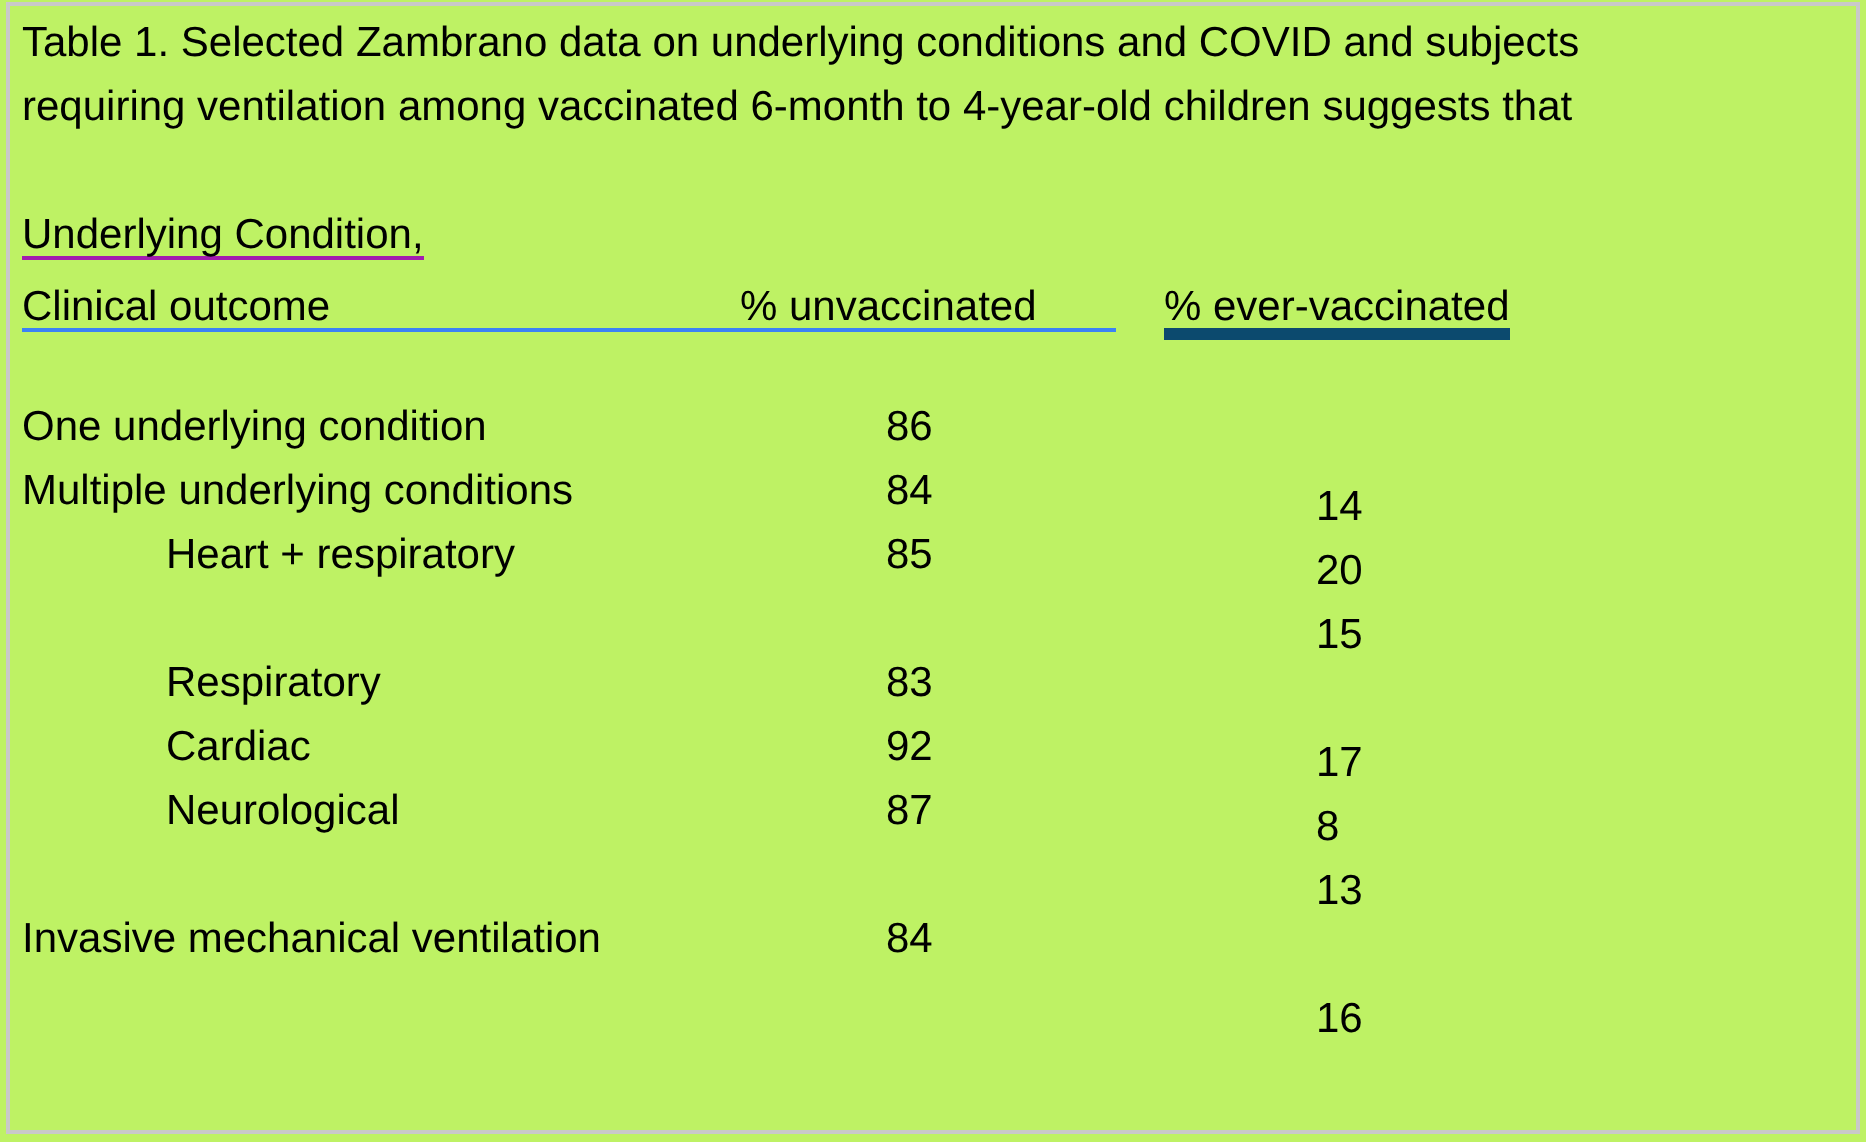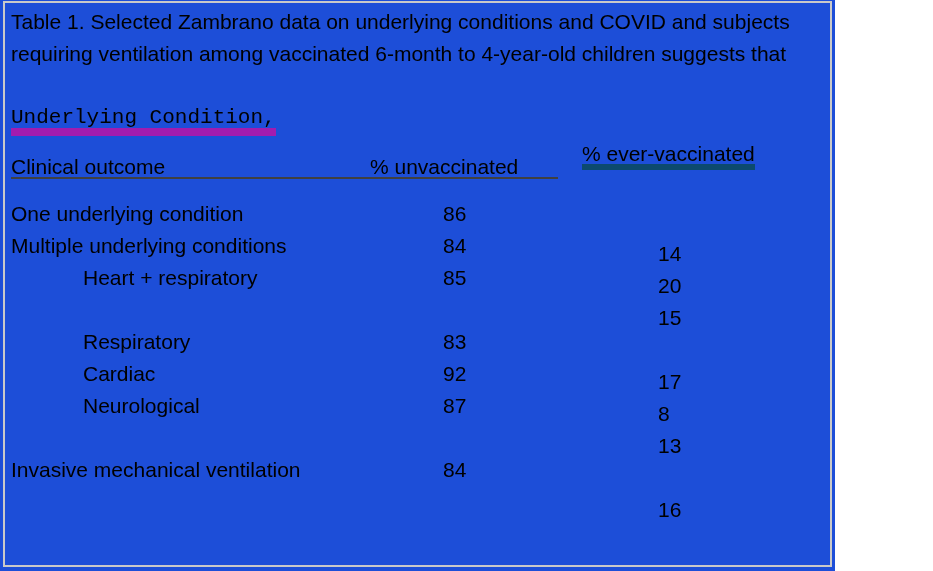--- a/index.html
+++ b/index.html
@@ -2,23 +2,23 @@
 <html><head>
 <meta charset="utf-8">
 <style>
   html, body {
     margin: 0;
     padding: 0;
     background: #ffffff;
   }
   .page {
     position: relative;
-    width: 835px;
+    width: 933px;
     height: 571px;
-    background: #1d4ed8;
+    background: #bef264;
     font-family: "Liberation Sans", sans-serif;
     color: #000000;
     overflow: hidden;
   }
   .frame {
     position: absolute;
     left: 3px;
     top: 1px;
     right: 3px;
     bottom: 4px;
@@ -42,34 +42,33 @@
   }
   .hdr-line1 {
     position: relative;
     height: 32px;
   }
   .hdr-line1 .u1 {
     position: absolute;
     left: 0;
     top: 0;
     height: 26px;
-    border-bottom: 8px solid #a21caf;
-    font-family: Liberation Mono, monospace;
+    border-bottom: 2px solid #a21caf;
   }
   .hdr-line2 {
     position: relative;
     height: 32px;
   }
   .hdr-line2 .seg1 {
     position: absolute;
     left: 0;
-    top: 17px;
+    top: 4px;
     width: 547px;
     height: 26px;
-    border-bottom: 2px solid #404040;
+    border-bottom: 2px solid #3b82f6;
   }
   .hdr-line2 .h-unvacc {
     position: absolute;
     left: 359px;
     top: 0;
   }
   .hdr-line2 .seg2 {
     position: absolute;
     left: 571px;
     top: 4px;

